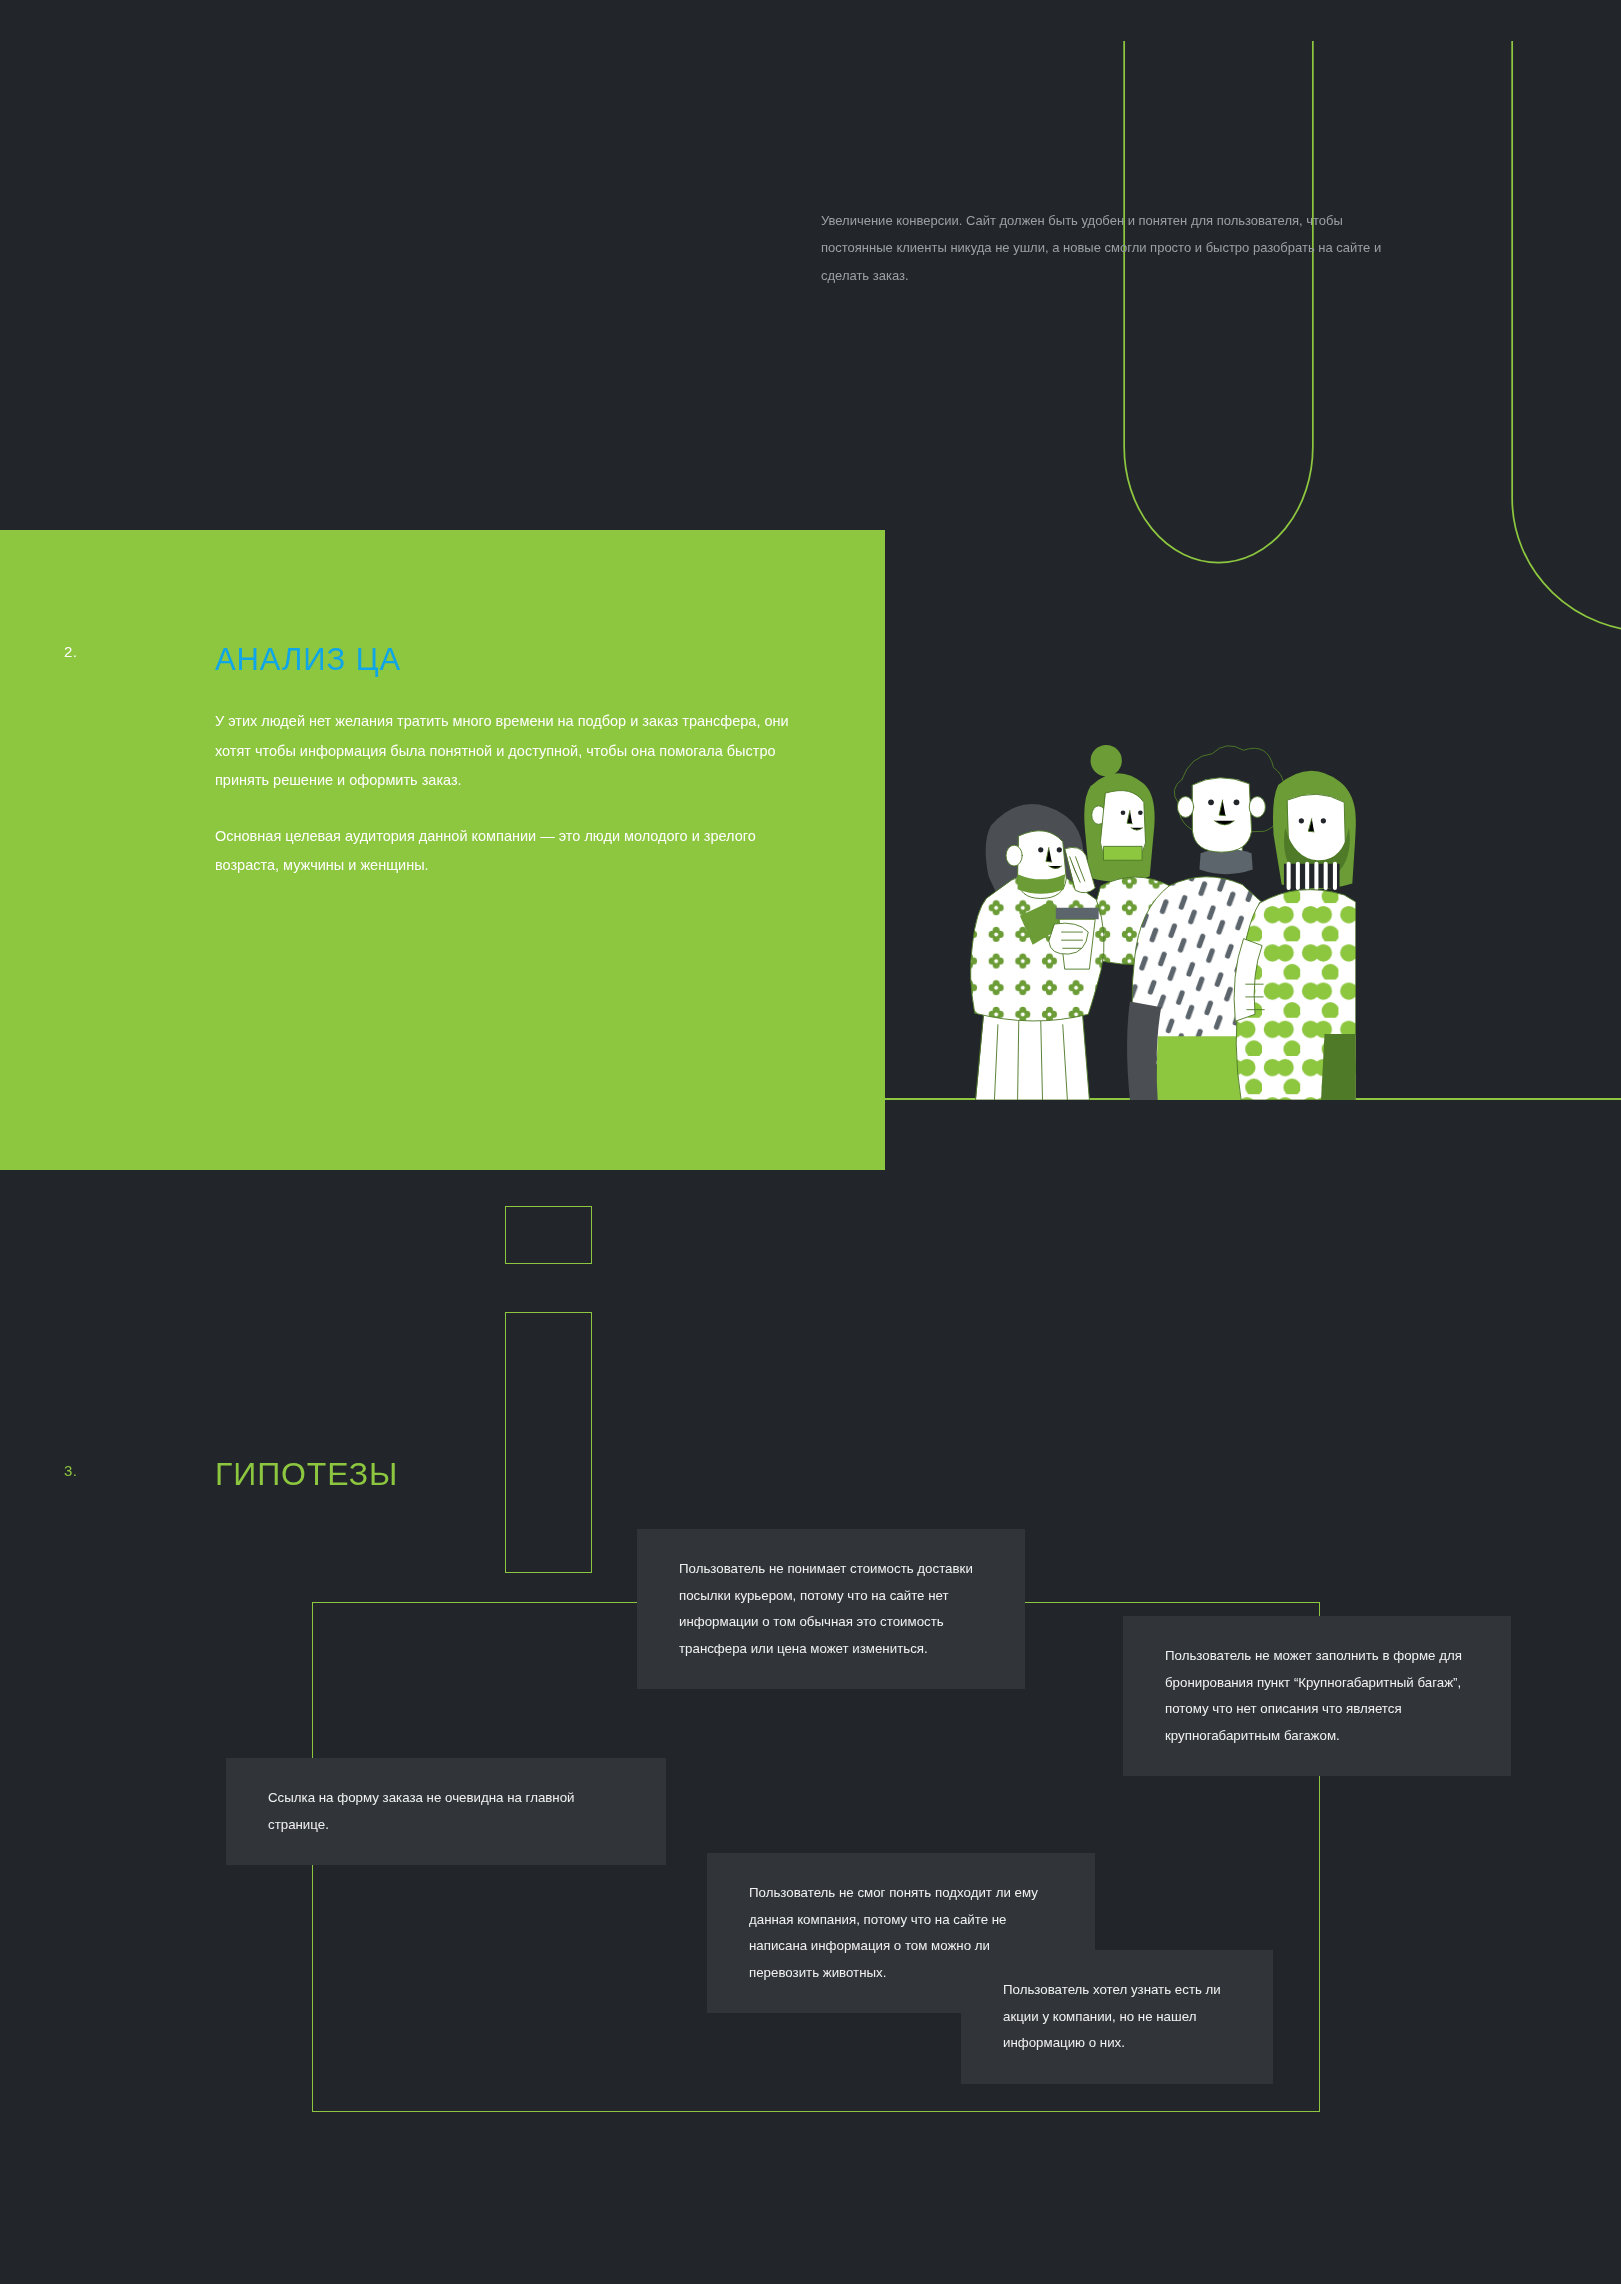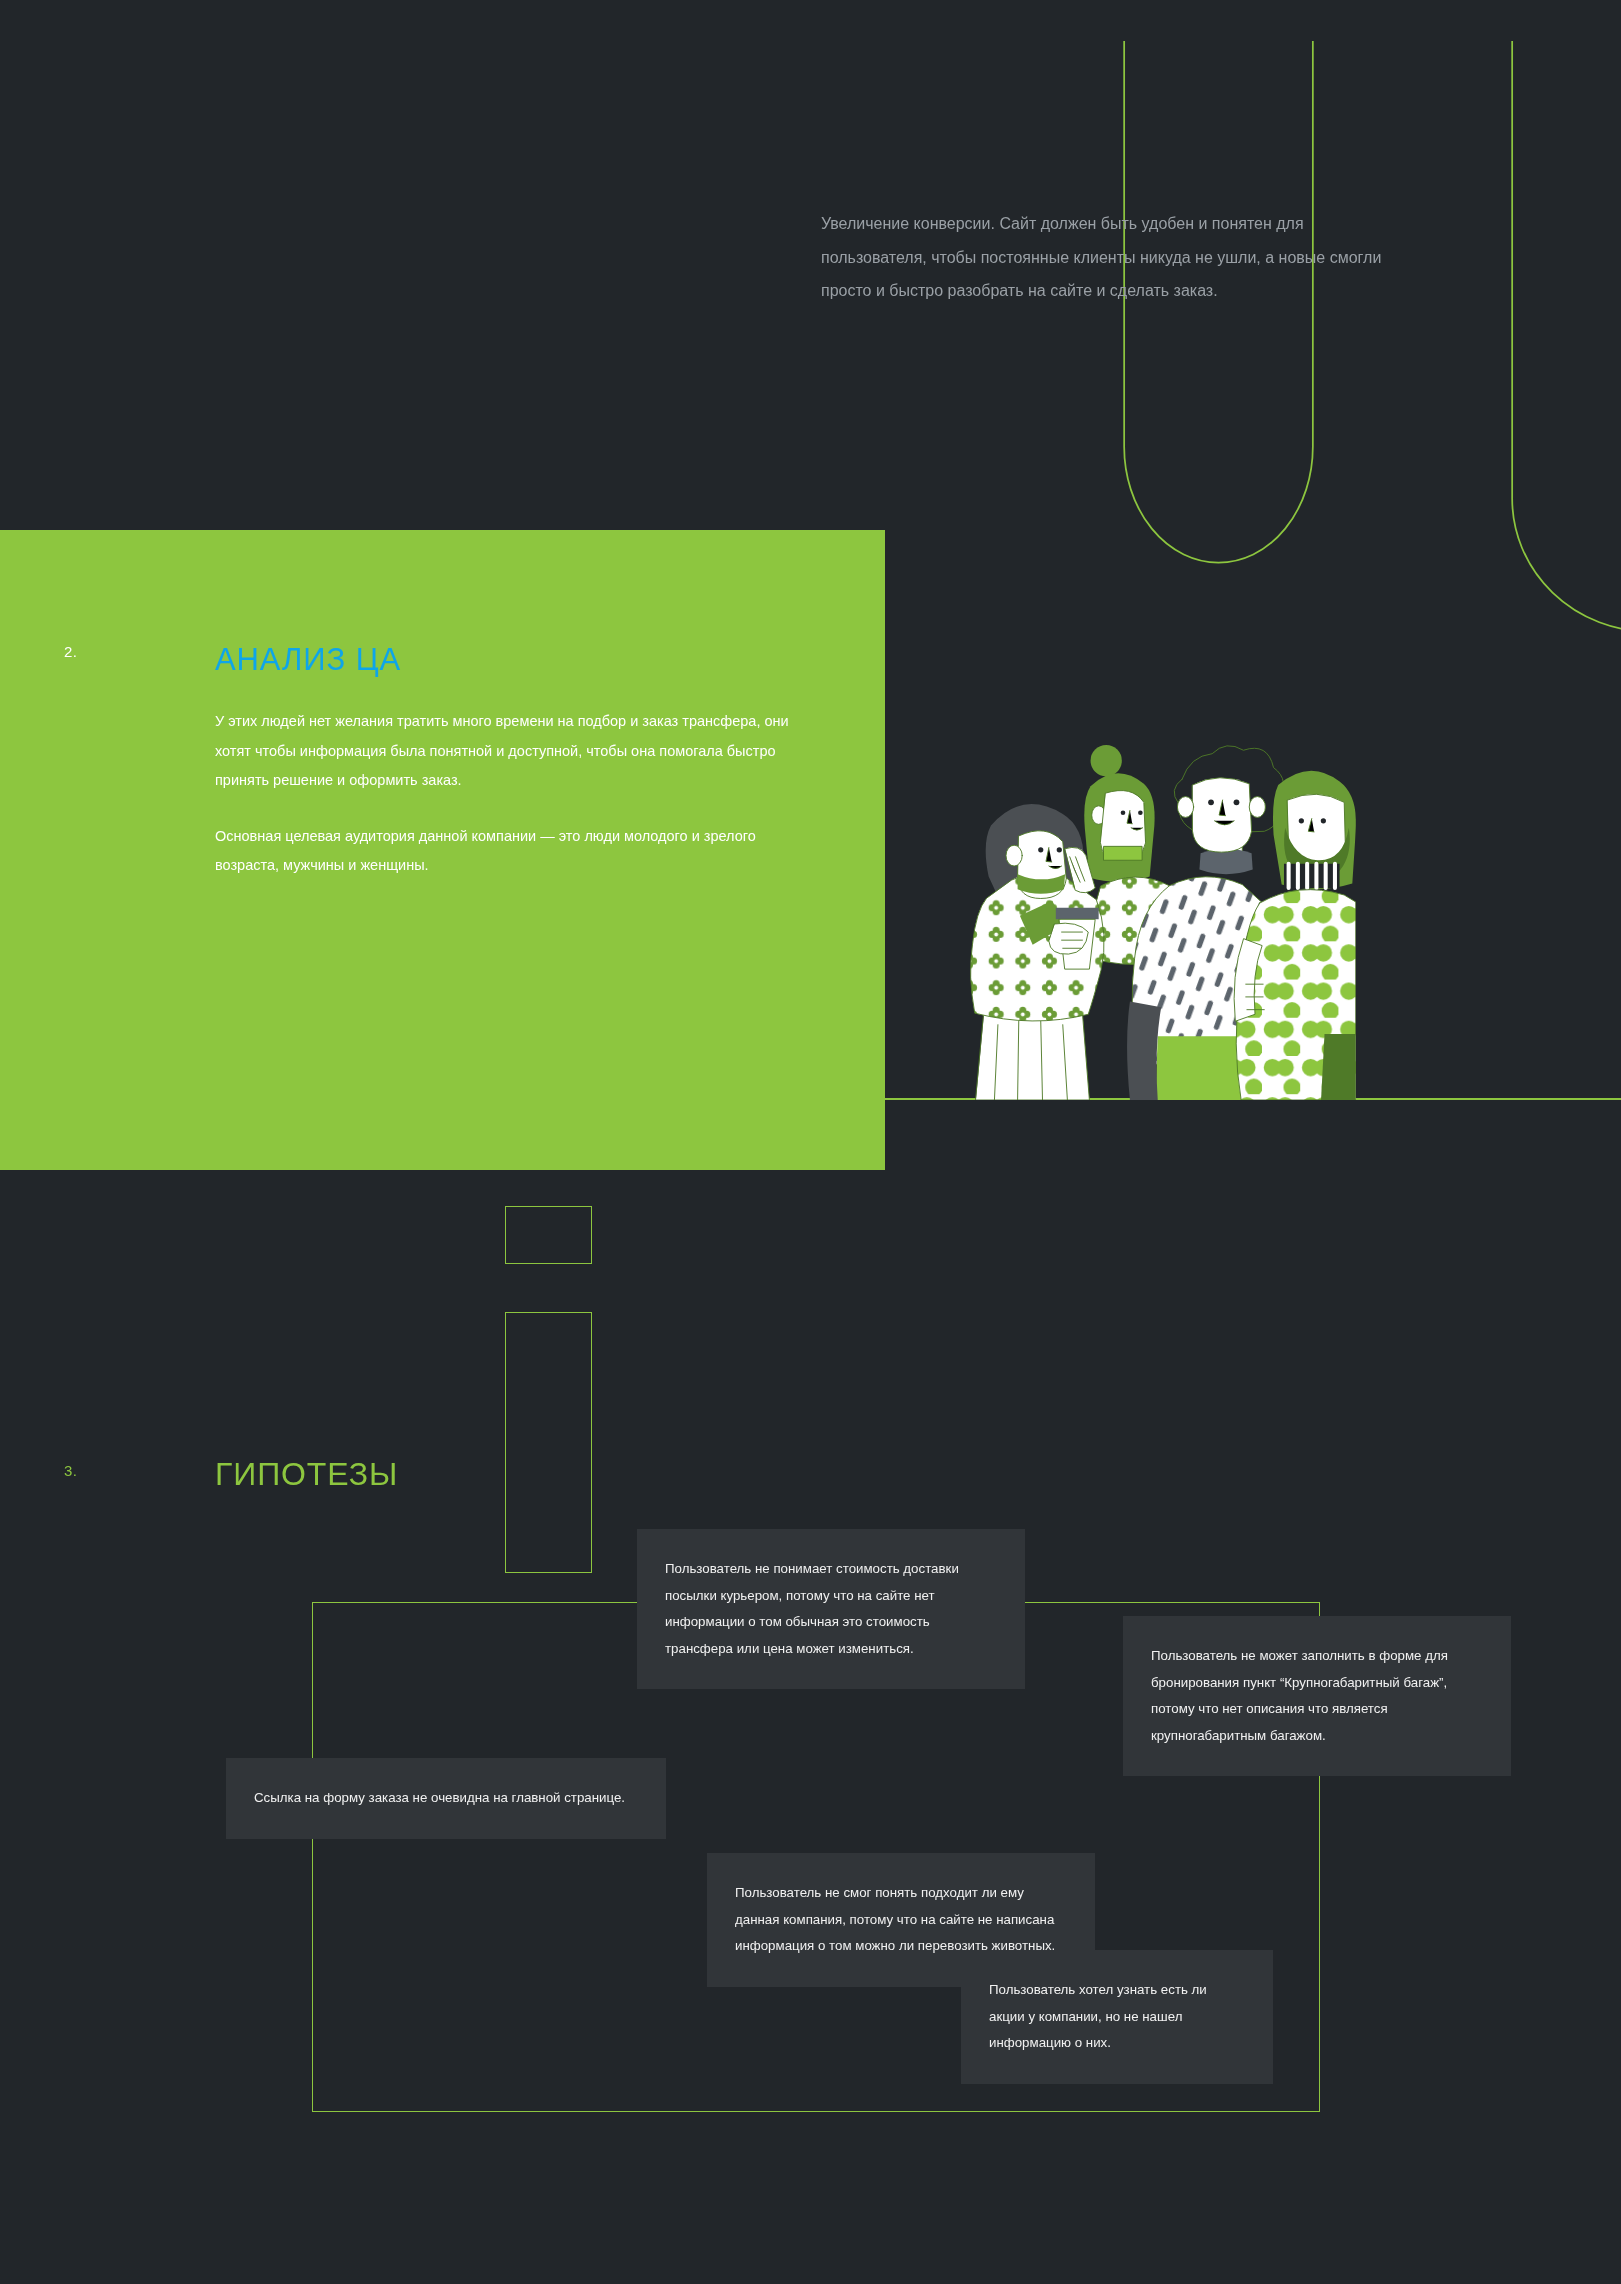--- a/index.html
+++ b/index.html
@@ -34,21 +34,21 @@
   #deco-hrule { position:absolute; left:885px; top:1098px; width:737px; height:1.7px;
                 background:#8dc63f; }
 
   
   #section-goal { position:absolute; left:821px; top:162px; width:596px; }
   #section-goal .h1 {
     color:#8dc63f; font-size:31px; font-weight:400;
     letter-spacing:0.9px; line-height:1.1;
   }
   #section-goal .body {
-    margin-top:45px; color:#9aa0a6; font-size:16px; line-height:2.1;
+    margin-top:45px; color:#9aa0a6; font-size:13px; line-height:2.1;
     font-weight:400; max-width:573px;
   }
 
   
   #section-audience {
     position:absolute; left:0; top:530px; width:885px; height:640px;
     background:#8dc63f;
   }
   #num-2 { position:absolute; left:64px; top:643px; color:#ffffff;
            font-size:15px; letter-spacing:0.3px; }
@@ -63,21 +63,21 @@
   #illustration svg { display:block; width:100%; height:100%; }
 
   
   #num-3 { position:absolute; left:64px; top:1462px; color:#8dc63f;
            font-size:15px; letter-spacing:0.3px; }
   #hyp-title { position:absolute; left:215px; top:1456px; color:#8dc63f;
                font-size:32px; font-weight:400; letter-spacing:0.9px; }
 
   .hyp-card {
     position:absolute; background:#313539;
-    padding:27px 28px; color:#f1f1f1;
+    padding:27px 42px; color:#f1f1f1;
     font-size:13.3px; line-height:2.0; font-weight:400;
   }
   #hyp-card-1 { left:637px; top:1529px;  width:388px; }
   #hyp-card-2 { left:1123px; top:1616px;  width:388px; }
   #hyp-card-3 { left:226px;  top:1758px;  width:440px; }
   #hyp-card-4 { left:707px; top:1853px;  width:388px; }
   #hyp-card-5 { left:961px; top:1950px;  width:312px; }
 </style>
 </head>
 <body>

